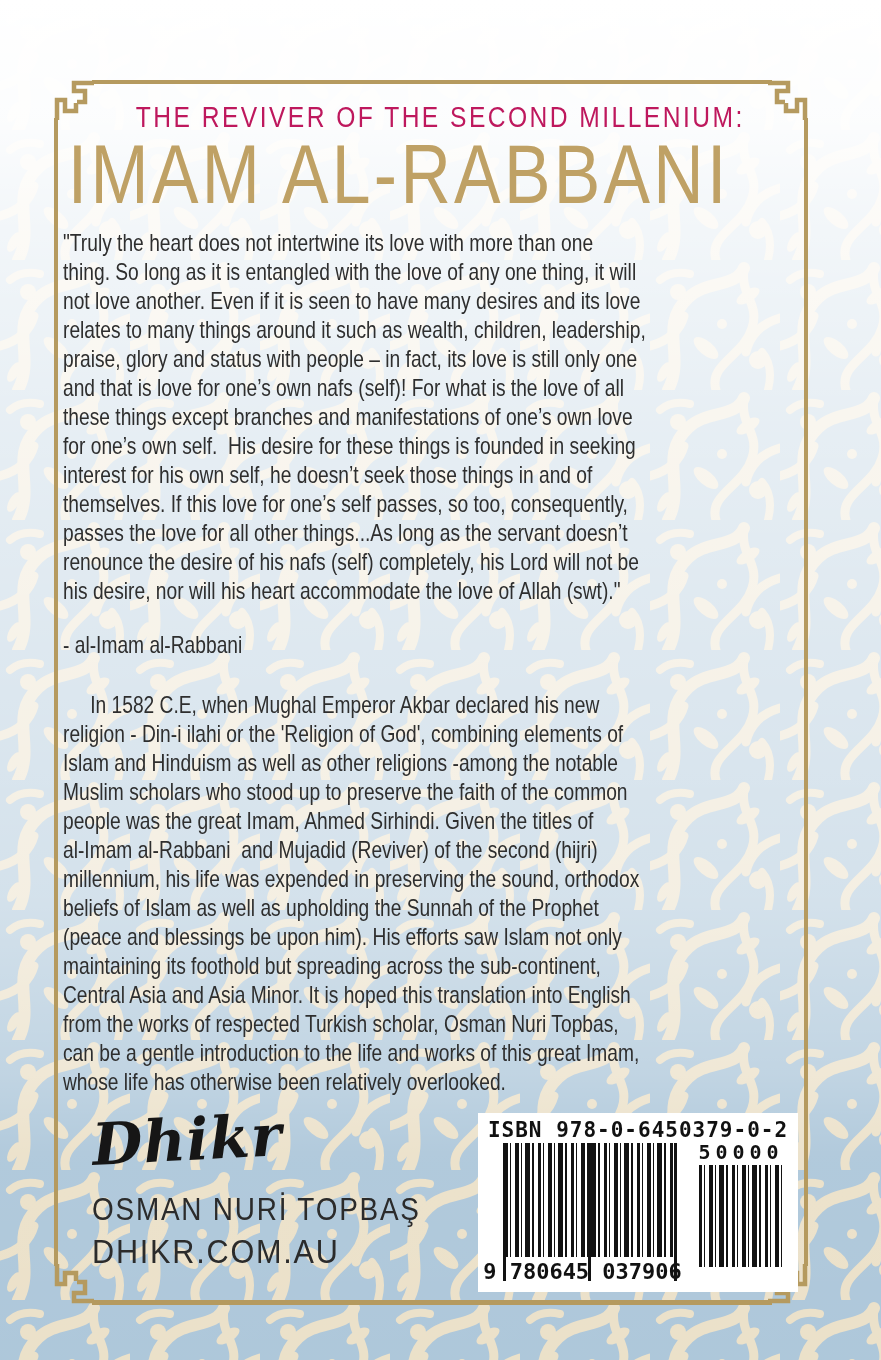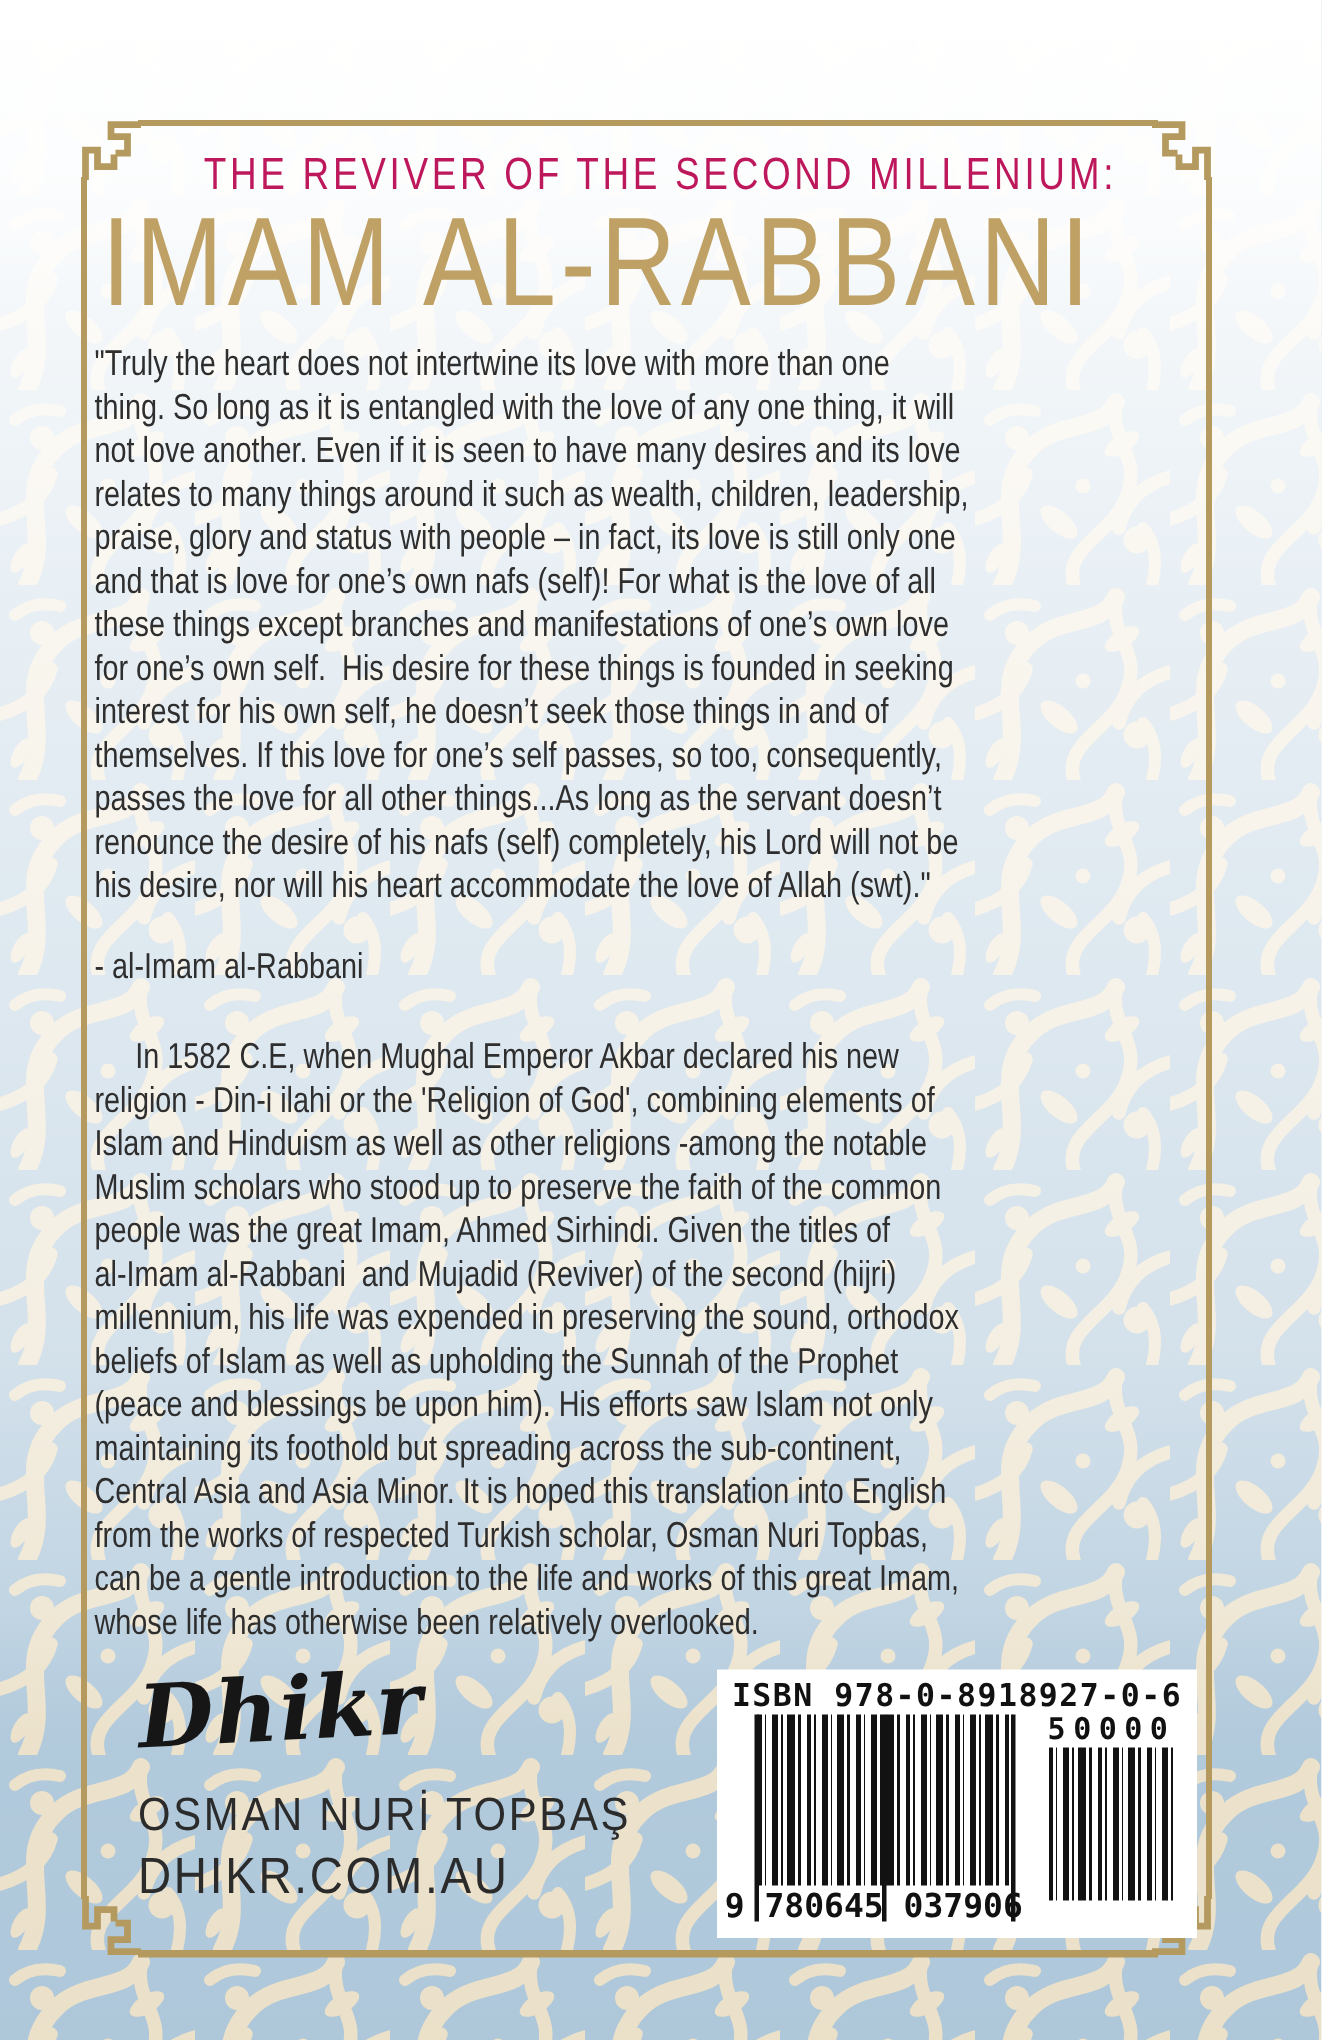--- a/index.html
+++ b/index.html
@@ -174,21 +174,21 @@
       <div class="text-line">from the works of respected Turkish scholar, Osman Nuri Topbas,</div>
       <div class="text-line">can be a gentle introduction to the life and works of this great Imam,</div>
       <div class="text-line">whose life has otherwise been relatively overlooked.</div>
     </div>
 
   <div class="logo">Dhikr</div>
   <div class="author">OSMAN NURİ TOPBAŞ</div>
   <div class="website">DHIKR.COM.AU</div>
 
   <div class="barcode-box">
-    <div class="isbn-line">ISBN 978-0-8918927-0-6</div>
+    <div class="isbn-line">ISBN 978-0-6450379-0-2</div>
     <div class="stripes bars-main"></div>
     <div class="digits-line">9 780645 037906</div>
     <div class="guard g1"></div>
     <div class="guard g2"></div>
     <div class="guard g3"></div>
     <div class="addon-label">50000</div>
     <div class="stripes bars-addon"></div>
   </div>
 
 </div>

